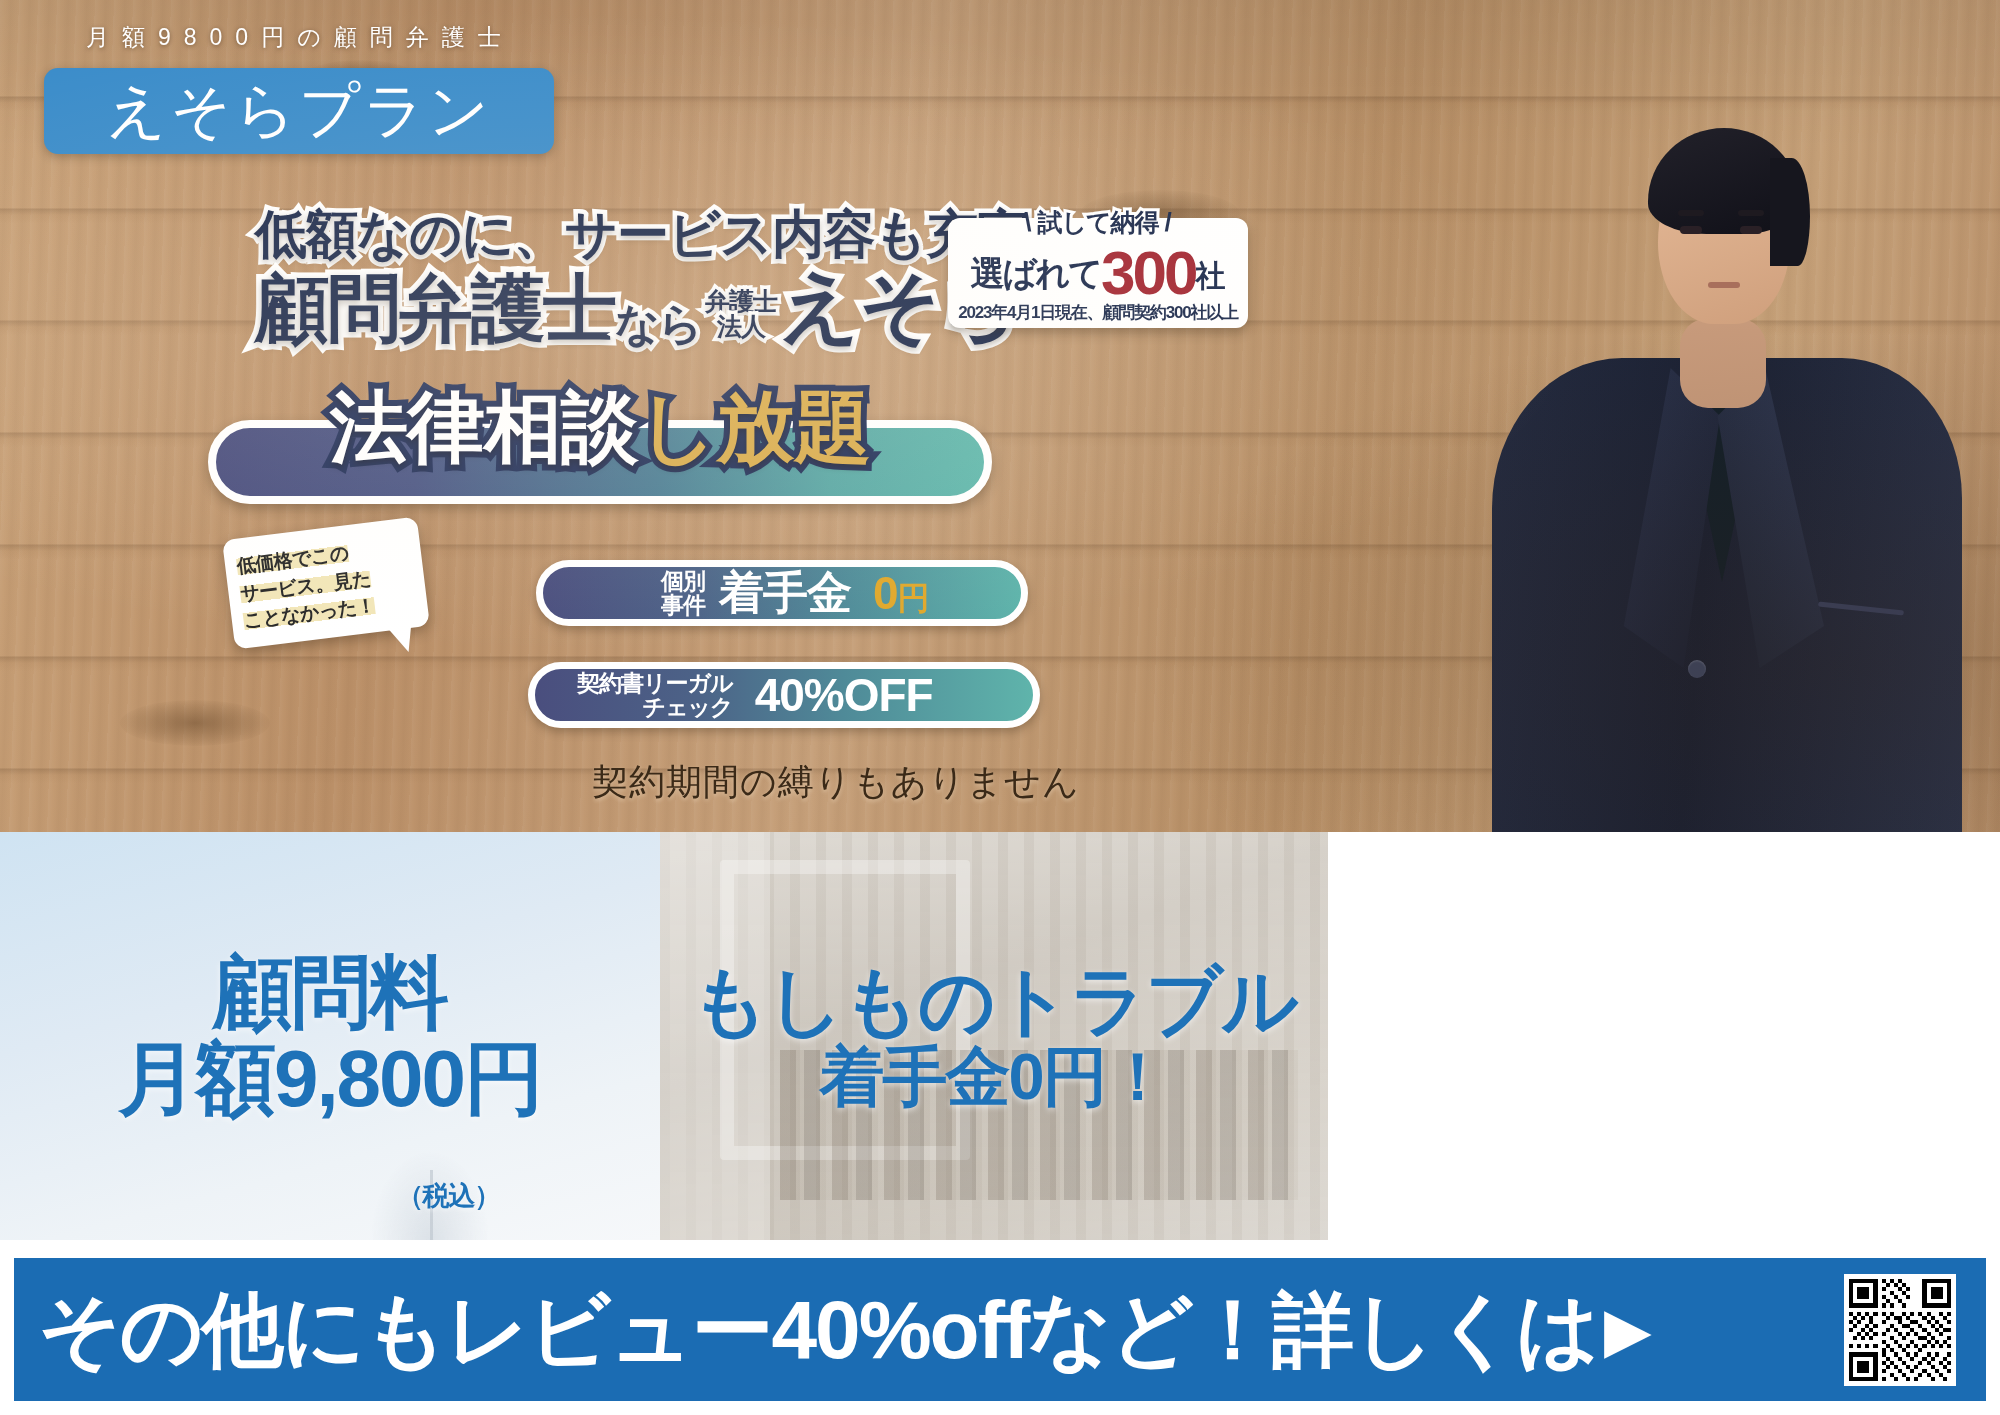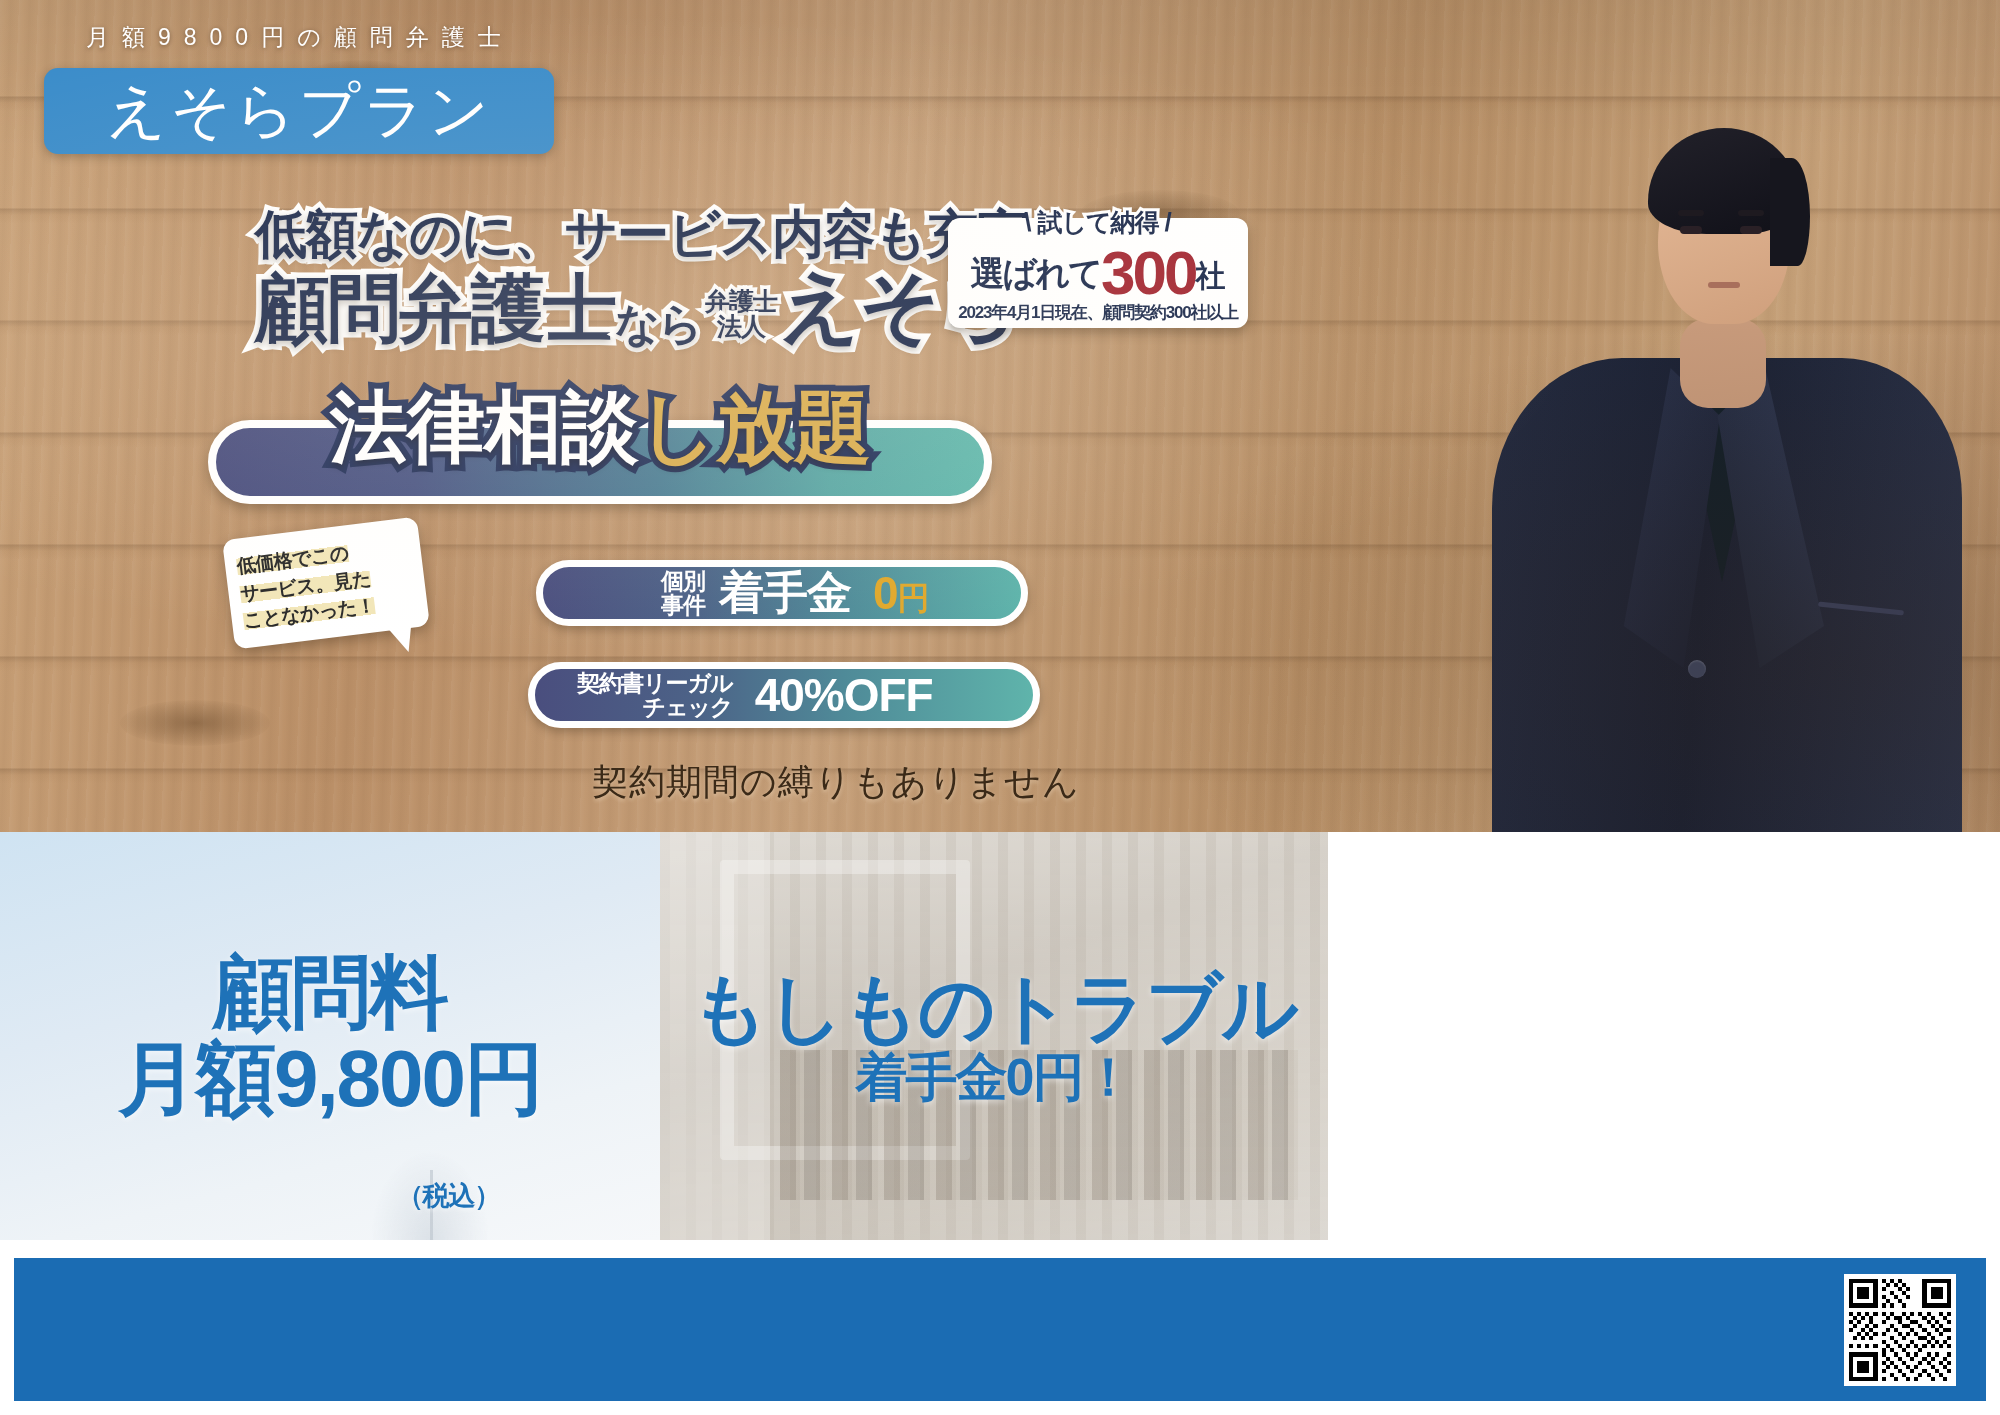--- a/index.html
+++ b/index.html
@@ -289,21 +289,21 @@
   }
 
   .feat-inner{ position:absolute; inset:0; display:flex; flex-direction:column;
                align-items:center; justify-content:center; padding-top:0; }
   .feat-l1,.feat-l2{
     font-weight:700; color:#1e72b8; letter-spacing:-2px; line-height:1.08;
     white-space:nowrap; text-shadow:0 2px 6px rgba(255,255,255,.6);
   }
   #feat1 .feat-l1{ font-size:80px; } #feat1 .feat-l2{ font-size:80px; }
   #feat2 .feat-l1{ font-size:78px; } #feat2 .feat-l2{ font-size:78px; }
-  #feat3 .feat-l1{ font-size:76px; } #feat3 .feat-l2{ font-size:52px; }
+  #feat3 .feat-l1{ font-size:76px; } #feat3 .feat-l2{ font-size:65px; }
   .feat-note{
     position:absolute; right:22px; bottom:22px;
     font-size:25px; font-weight:700; color:#1e72b8; letter-spacing:-1.2px;
     white-space:nowrap; text-shadow:0 2px 5px rgba(255,255,255,.6);
   }
   #feat1 .feat-note{ font-size:27px; right:160px; bottom:26px; }
 
   
   .cta{
     position:absolute; left:14px; top:1258px; width:1972px; height:143px;
@@ -437,20 +437,24 @@
     <div class="frame"></div>
     <div class="books"></div>
     <div class="feat-inner">
       <div class="feat-l1">もしものトラブル</div>
       <div class="feat-l2">着手金0円！</div>
     </div>
   </div>
 </div>
 
 <div class="cta">
+  <div class="cta-text">
+    <span>その他にもレビュー40%offなど！詳しくは</span>
+    <span class="arrow">▶</span>
+  </div>
   <div class="qr">
     <svg viewBox="0 0 25 25" shape-rendering="crispEdges" aria-hidden="true">
       <rect width="25" height="25" fill="#fff"></rect>
       <g fill="#000">
         <rect x="0" y="0" width="7" height="1"></rect>
           <rect x="0" y="6" width="7" height="1"></rect>
         <rect x="0" y="0" width="1" height="7"></rect>
           <rect x="6" y="0" width="1" height="7"></rect>
         <rect x="2" y="2" width="3" height="3"></rect>
         <rect x="18" y="0" width="7" height="1"></rect>

